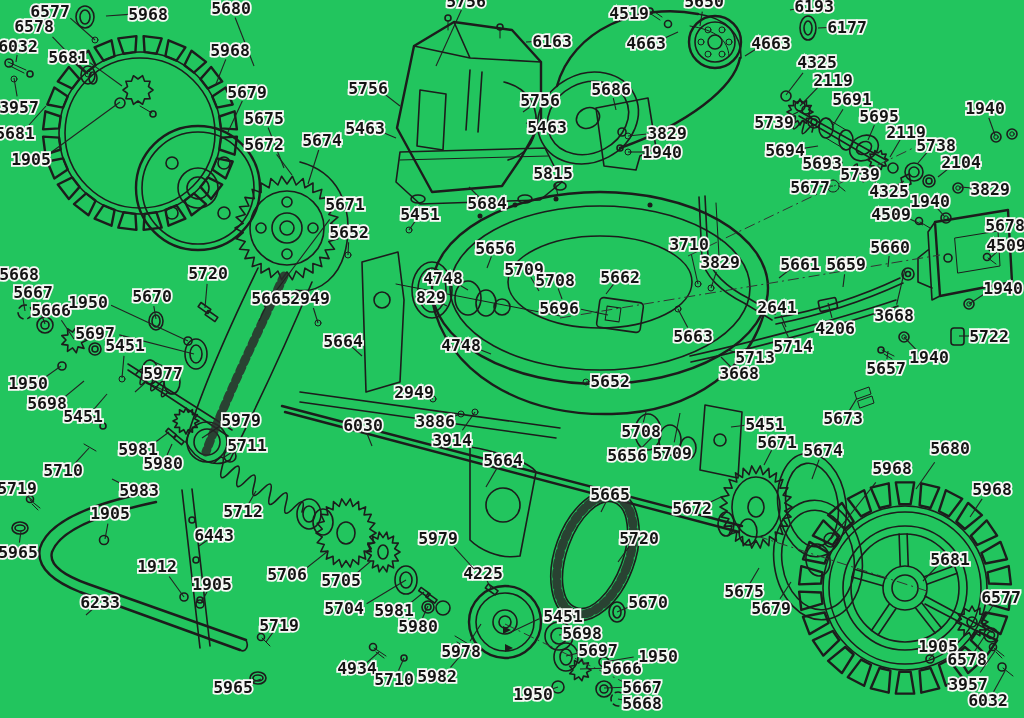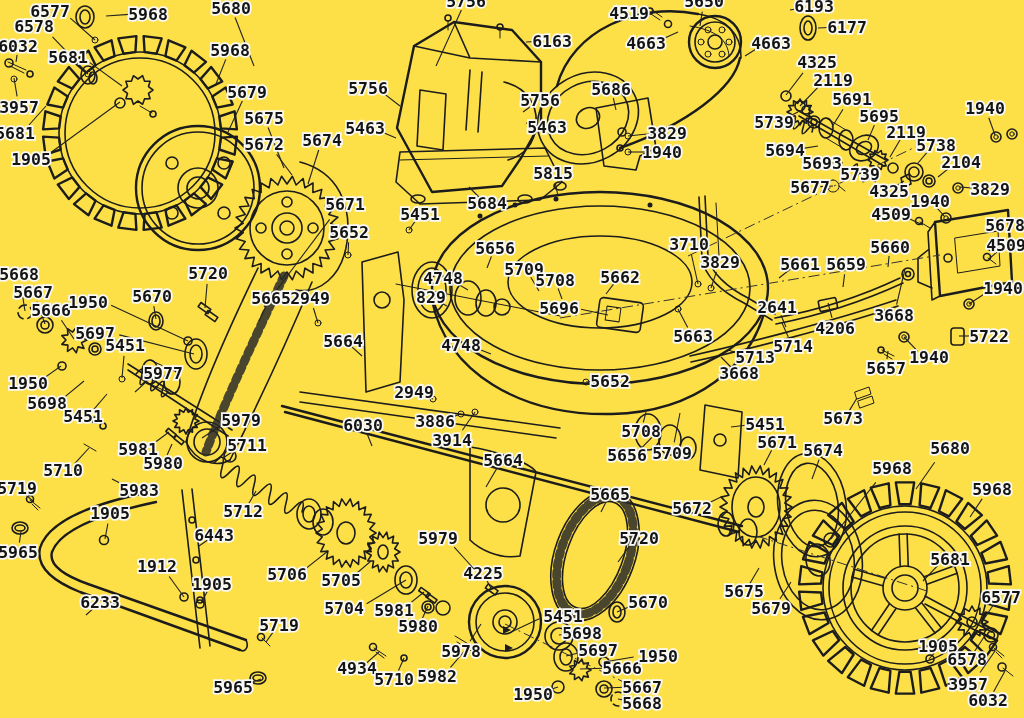--- a/index.html
+++ b/index.html
@@ -1,16 +1,16 @@
 <!DOCTYPE html>
 <html><head>
 <meta charset="utf-8">
 <style>
   html,body{margin:0;padding:0;background:#eceae6;}
-  .stage{position:relative;width:1024px;height:718px;margin:0 auto;background:#fde047;overflow:hidden;text-decoration:underline;}
+  .stage{position:relative;width:1024px;height:718px;margin:0 auto;background:#22c55e;overflow:hidden;text-decoration:underline;}
   svg{display:block;width:1024px;height:718px;}
   .art{stroke:#1c1c1c;fill:none;stroke-width:1.6;stroke-linejoin:round;stroke-linecap:round;}
   .hv{stroke-width:2.4;}
   .thin{stroke-width:1;}
   .fillink{fill:#1c1c1c;stroke:none;}
   .lbl{font:700 16.5px "DejaVu Sans Mono", monospace;fill:#141414;paint-order:stroke;stroke:#f8f8f6;stroke-width:3.5px;text-anchor:middle;}
   .leader{stroke:#222;stroke-width:1.1;fill:none;}
   .chain{stroke:#2a2a2a;stroke-width:9;fill:none;stroke-dasharray:5 5;opacity:.85;}
   .cl{stroke:#333;stroke-width:1;fill:none;stroke-dasharray:11 4 2 4;}
 </style>

